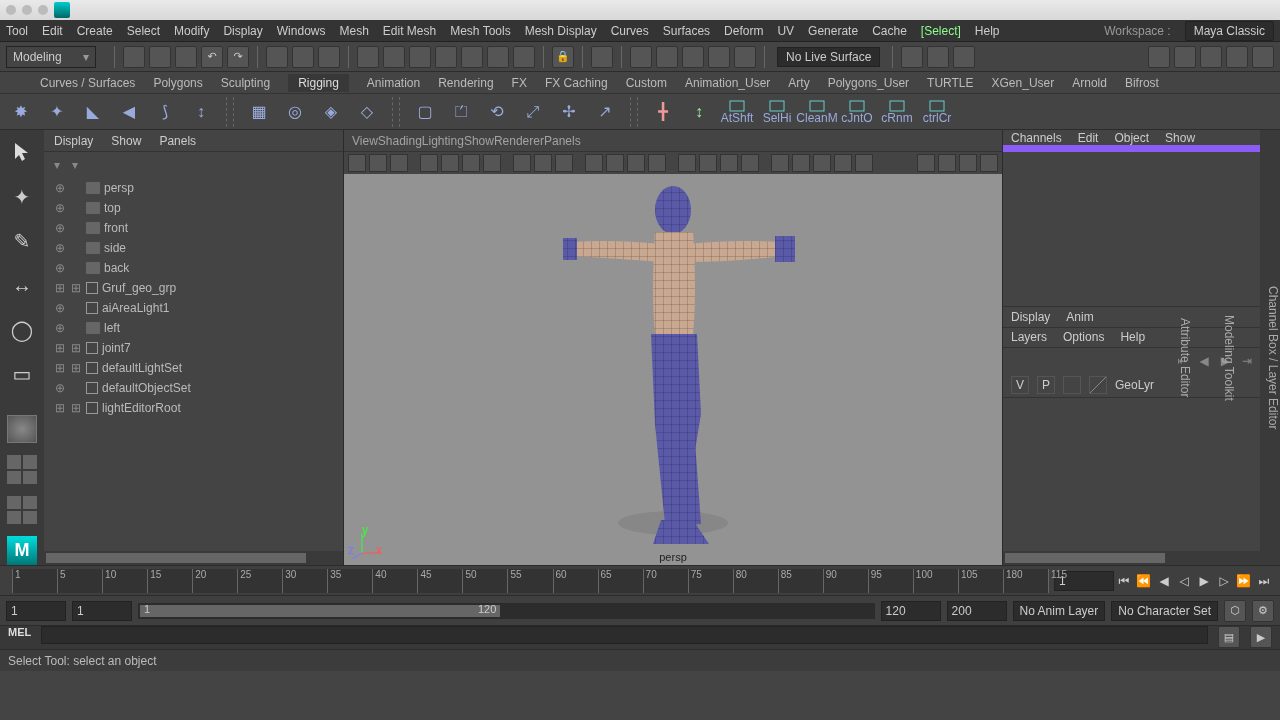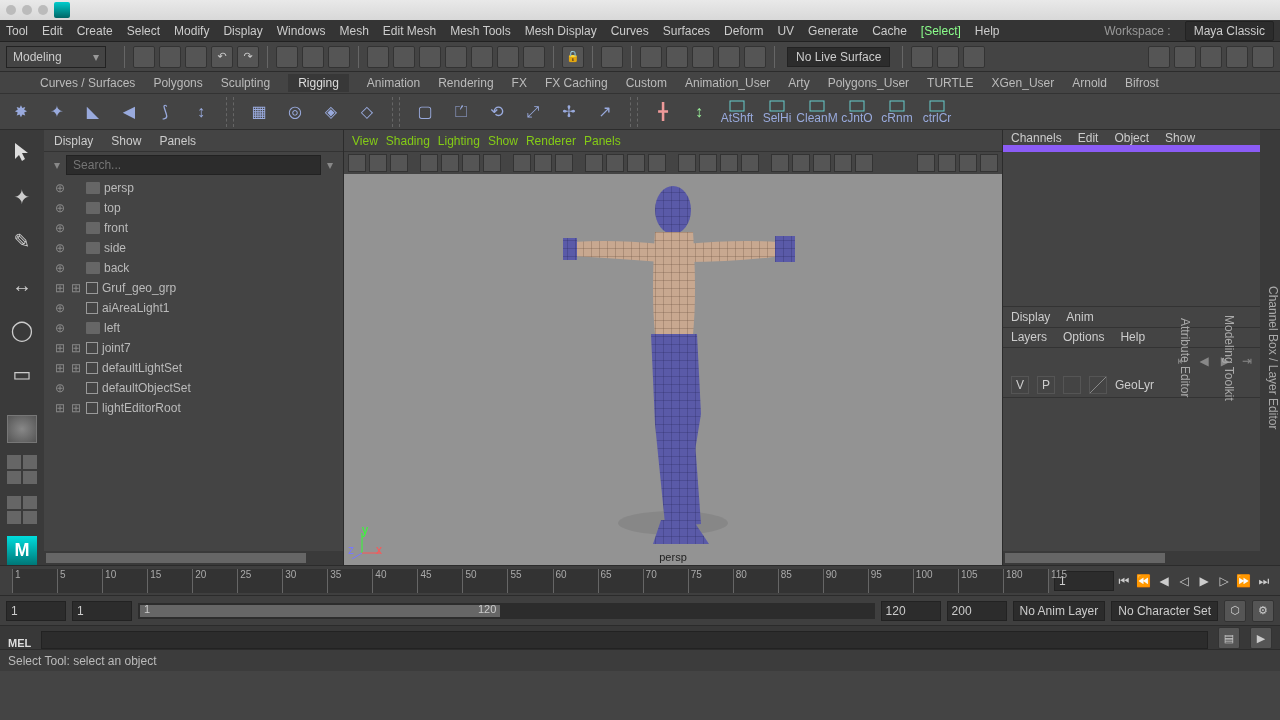--- a/index.html
+++ b/index.html
@@ -6,21 +6,21 @@
 body { width:1280px; height:720px; background:#444; color:#ccc; overflow:hidden; position:relative; }
 .titlebar { height:20px; background:linear-gradient(#e9e9e9,#d8d8d8); display:flex; align-items:center; padding:0 6px; color:#333; font-size:11px; }
 .titlebar .dot { width:10px; height:10px; border-radius:50%; background:#bbb; margin-right:6px; }
 .titlebar .mlogo { width:16px; height:16px; background:linear-gradient(#0cc,#066); margin-right:6px; border-radius:2px; }
 .menubar { height:22px; background:#343434; display:flex; align-items:center; padding:0 6px; gap:14px; border-bottom:1px solid #222; }
 .menubar span { color:#ccc; font-size:12px; cursor:default; }
 .menubar .arnold { color:#8cff8c; }
 .menubar .workspace-label { color:#999; margin-left:auto; }
 .menubar .workspace-picker { background:#2c2c2c; padding:2px 8px; border:1px solid #222; border-radius:2px; }
 .toolbar2 { height:30px; background:#444; border-bottom:1px solid #2c2c2c; display:flex; align-items:center; padding:0 6px; gap:4px; }
-.mode-select { width:100px; height:22px; background:#444; border:1px solid #222; display:flex; align-items:center; padding:0 6px; color:#ccc; font-size:12px; margin-right:10px; }
+.mode-select { width:90px; height:22px; background:#444; border:1px solid #222; display:flex; align-items:center; padding:0 6px; color:#ccc; font-size:12px; margin-right:10px; }
 .mode-select::after { content:"▾"; margin-left:auto; color:#999; }
 .ticon { width:22px; height:22px; background:#555; border:1px solid #333; border-radius:2px; display:flex; align-items:center; justify-content:center; font-size:11px; color:#ccc; }
 .sep { width:1px; height:22px; background:#666; margin:0 4px; }
 .live-surface { background:#2c2c2c; padding:2px 8px; border:1px solid #222; margin:0 4px; }
 .shelftabs { height:22px; background:#444; display:flex; align-items:center; padding-left:40px; gap:18px; border-bottom:1px solid #333; }
 .shelftabs span { font-size:12px; color:#bbb; }
 .shelftabs .active { color:#ddd; background:#383838; padding:2px 10px; }
 .shelfrow { height:36px; background:#444; display:flex; align-items:center; padding:0 6px; gap:6px; border-bottom:1px solid #2c2c2c; }
 .shelf-icon { width:30px; height:30px; display:flex; align-items:center; justify-content:center; font-size:16px; color:#9ad; }
 .shelf-icon.labeled { flex-direction:column; font-size:8px; width:34px; }
@@ -43,21 +43,21 @@
 .outliner-list { flex:1; overflow:hidden; position:relative; }
 .outliner-item { display:flex; align-items:center; height:20px; padding-left:4px; gap:4px; }
 .outliner-item .exp { width:12px; text-align:center; color:#888; }
 .outliner-item .cam { width:14px; height:12px; background:#666; border-radius:1px; }
 .outliner-item .shape { width:12px; height:12px; border:1px solid #999; }
 .outliner-item .lbl { color:#bbb; font-size:12px; }
 .outliner-scroll { height:14px; background:#3a3a3a; position:relative; }
 .outliner-scroll .thumb { position:absolute; left:2px; top:2px; height:10px; width:260px; background:#666; }
 
 .viewport { flex:1; background:#939393; display:flex; flex-direction:column; position:relative; }
-.view-menu { height:22px; background:#444; display:flex; align-items:center; gap:8px; padding:0 8px; border-bottom:1px solid #333; color:#84cc16; }
+.view-menu { height:22px; background:#444; display:flex; align-items:center; gap:0; padding:0 8px; border-bottom:1px solid #333; color:#a3a3a3; }
 .view-icons { height:22px; background:#444; display:flex; align-items:center; gap:3px; padding:2px 4px; }
 .view-icons .vic { width:18px; height:18px; background:#555; border:1px solid #333; }
 .vscene { flex:1; position:relative; }
 .ground { position:absolute; left:50%; bottom:30px; transform:translateX(-50%); width:110px; height:24px; background:rgba(0,0,0,0.08); border-radius:50%; }
 .character { position:absolute; left:50%; top:10px; transform:translateX(-50%); }
 .axis { position:absolute; left:14px; bottom:10px; font-size:10px; }
 .axis .y { color:#3f3; position:absolute; bottom:18px; left:4px; }
 .axis .x { color:#f55; position:absolute; bottom:-2px; left:18px; }
 .axis .z { color:#77f; position:absolute; bottom:-2px; left:-10px; }
 .camlabel { position:absolute; bottom:2px; left:50%; transform:translateX(-50%); color:#222; font-size:11px; }
@@ -83,21 +83,21 @@
 .timerange .cur-input { width:60px; height:20px; background:#2c2c2c; border:1px solid #222; color:#ccc; padding:0 4px; }
 .timerange .play-btn { width:20px; height:20px; display:flex; align-items:center; justify-content:center; color:#ccc; }
 
 .rangebar { height:30px; background:#3f3f3f; border-top:1px solid #2b2b2b; display:flex; align-items:center; padding:0 6px; gap:6px; }
 .rangebar input { height:20px; background:#2c2c2c; border:1px solid #222; color:#ccc; padding:0 4px; }
 .rangebar .small { width:60px; }
 .rangebar .slider { flex:1; height:16px; background:#2c2c2c; position:relative; }
 .rangebar .slider .thumb { position:absolute; left:2px; top:2px; height:12px; width:360px; background:#666; }
 .rangebar .pick { height:20px; background:#2c2c2c; border:1px solid #222; padding:0 6px; display:flex; align-items:center; }
 
-.cmdbar { height:24px; background:#383838; border-top:1px solid #2b2b2b; display:flex; align-items:flex-end; padding:0 8px; gap:10px; }
+.cmdbar { height:24px; background:#383838; border-top:1px solid #2b2b2b; display:flex; align-items:flex-start; padding:0 8px; gap:10px; }
 .cmdbar .mel { color:#ddd; font-weight:bold; font-size:11px; }
 .cmdbar input { flex:1; height:18px; background:#2c2c2c; border:1px solid #222; color:#ccc; padding:0 4px; }
 
 .statusbar { height:22px; background:#3c3c3c; display:flex; align-items:center; padding:0 8px; color:#bbb; font-size:11px; border-top:1px solid #2b2b2b; }
 </style>
 </head>
 <body>
 
 <div class="titlebar">
   <span class="dot"></span>
@@ -286,21 +286,20 @@
   </div>
 
   <div class="outliner">
     <div class="outliner-menu">
       <span>Display</span>
       <span>Show</span>
       <span>Panels</span>
     </div>
     <div class="search-row">
       <span style="padding:0 6px;color:#888">▾</span>
-      <input class="searchin" placeholder="Search..." style="">
       <span style="padding:0 6px;color:#888">▾</span>
     </div>
     <div class="outliner-list" id="outliner-list">
         <div class="outliner-item" style="padding-left: 10px;">
           <span class="exp">⊕</span>
           <span class="exp"></span>
           <span class="cam"></span>
           <span class="lbl">persp</span>
         </div>
         <div class="outliner-item" style="padding-left: 10px;">

